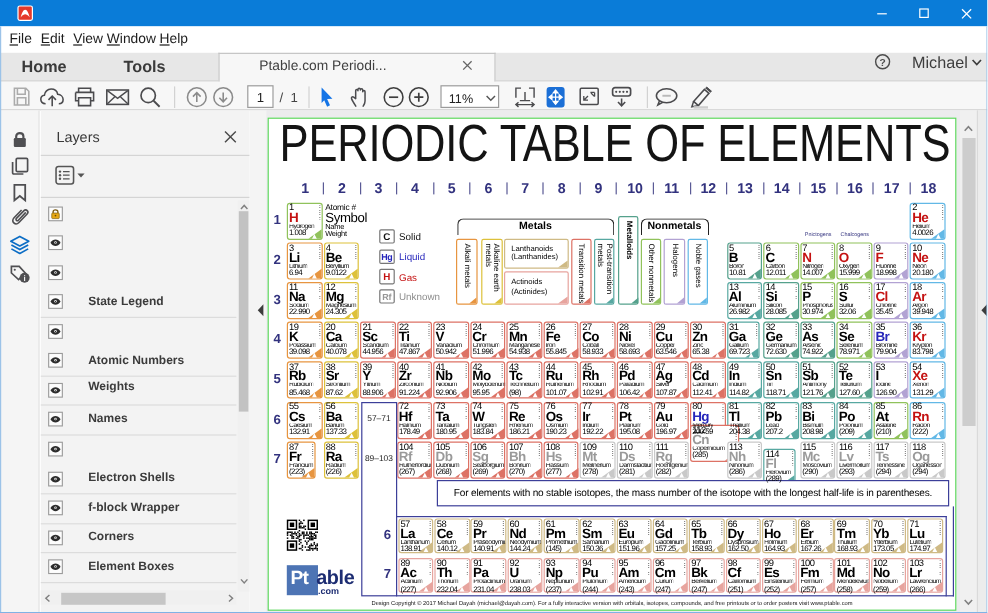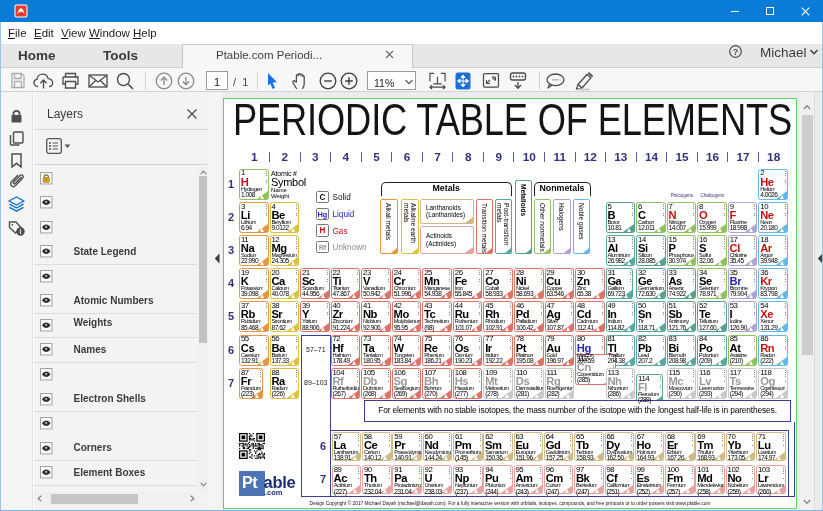--- a/index.html
+++ b/index.html
@@ -253,20 +253,23 @@
     </svg>
 <div class="lrow" style="left:34px;top:387.6px;width:163px;height:24.57px">
       <b style="top:5.5px">Electron Shells</b>
     </div>
 <svg style="left:39.5px;top:392.63px" width="12.5" height="12.5" viewBox="0 0 13.5 13.5">
       <rect x="0.6" y="0.6" width="12.3" height="12.3" fill="#fdfdfd" stroke="#9a9a9a" stroke-width="1"></rect>
       <path d="M2.2 6.8 C3.4 4.9 5.1 3.9 6.75 3.9 C8.4 3.9 10.1 4.9 11.3 6.8 C10.1 8.7 8.4 9.7 6.75 9.7 C5.1 9.7 3.4 8.7 2.2 6.8 Z" fill="#2d2d2d"></path>
       <circle cx="6.75" cy="6.6" r="1.1" fill="#fdfdfd"></circle>
       <circle cx="6.75" cy="6.7" r="0.55" fill="#2d2d2d"></circle>
     </svg>
+<div class="lrow" style="left:34px;top:412.2px;width:163px;height:24.57px">
+      <b style="top:5.5px">f-block Wrapper</b>
+    </div>
 <svg style="left:39.5px;top:417.2px" width="12.5" height="12.5" viewBox="0 0 13.5 13.5">
       <rect x="0.6" y="0.6" width="12.3" height="12.3" fill="#fdfdfd" stroke="#9a9a9a" stroke-width="1"></rect>
       <path d="M2.2 6.8 C3.4 4.9 5.1 3.9 6.75 3.9 C8.4 3.9 10.1 4.9 11.3 6.8 C10.1 8.7 8.4 9.7 6.75 9.7 C5.1 9.7 3.4 8.7 2.2 6.8 Z" fill="#2d2d2d"></path>
       <circle cx="6.75" cy="6.6" r="1.1" fill="#fdfdfd"></circle>
       <circle cx="6.75" cy="6.7" r="0.55" fill="#2d2d2d"></circle>
     </svg>
 <div class="lrow" style="left:34px;top:436.8px;width:163px;height:24.57px">
       <b style="top:5.5px">Corners</b>
     </div>
 <svg style="left:39.5px;top:441.77px" width="12.5" height="12.5" viewBox="0 0 13.5 13.5">

